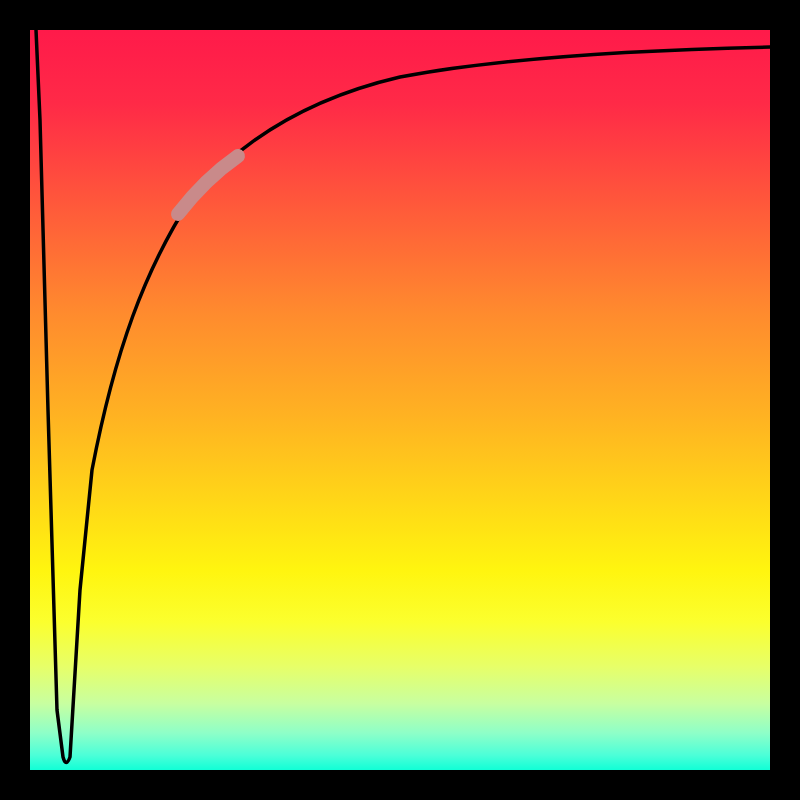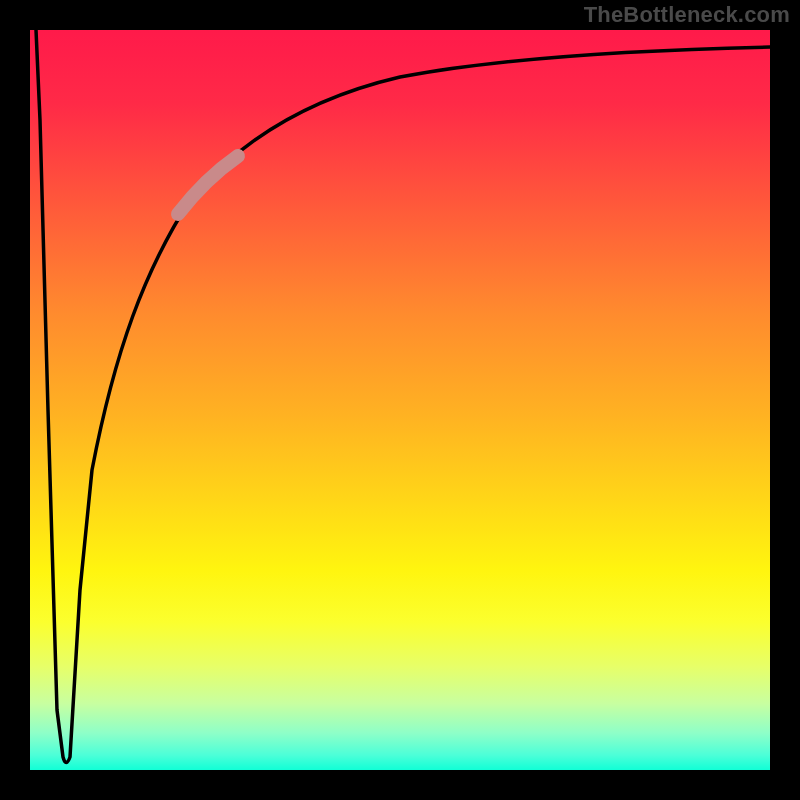--- a/index.html
+++ b/index.html
@@ -57,21 +57,20 @@
     width: 740px;
     height: 740px;
     overflow: visible;
   }
 </style>
 </head>
 <body>
 
 <div class="frame">
 
-  <div class="watermark">TheBottleneck.com</div>
 
   <div class="plot-area">
     <svg class="curve" viewBox="0 0 740 740">
 
       <path fill="none" stroke="#000" stroke-width="3.5" stroke-linecap="round" d="M 6 0
                L 10 90
                L 18 380
                L 27 680
                L 33 727
                Q 36 738 40 727

